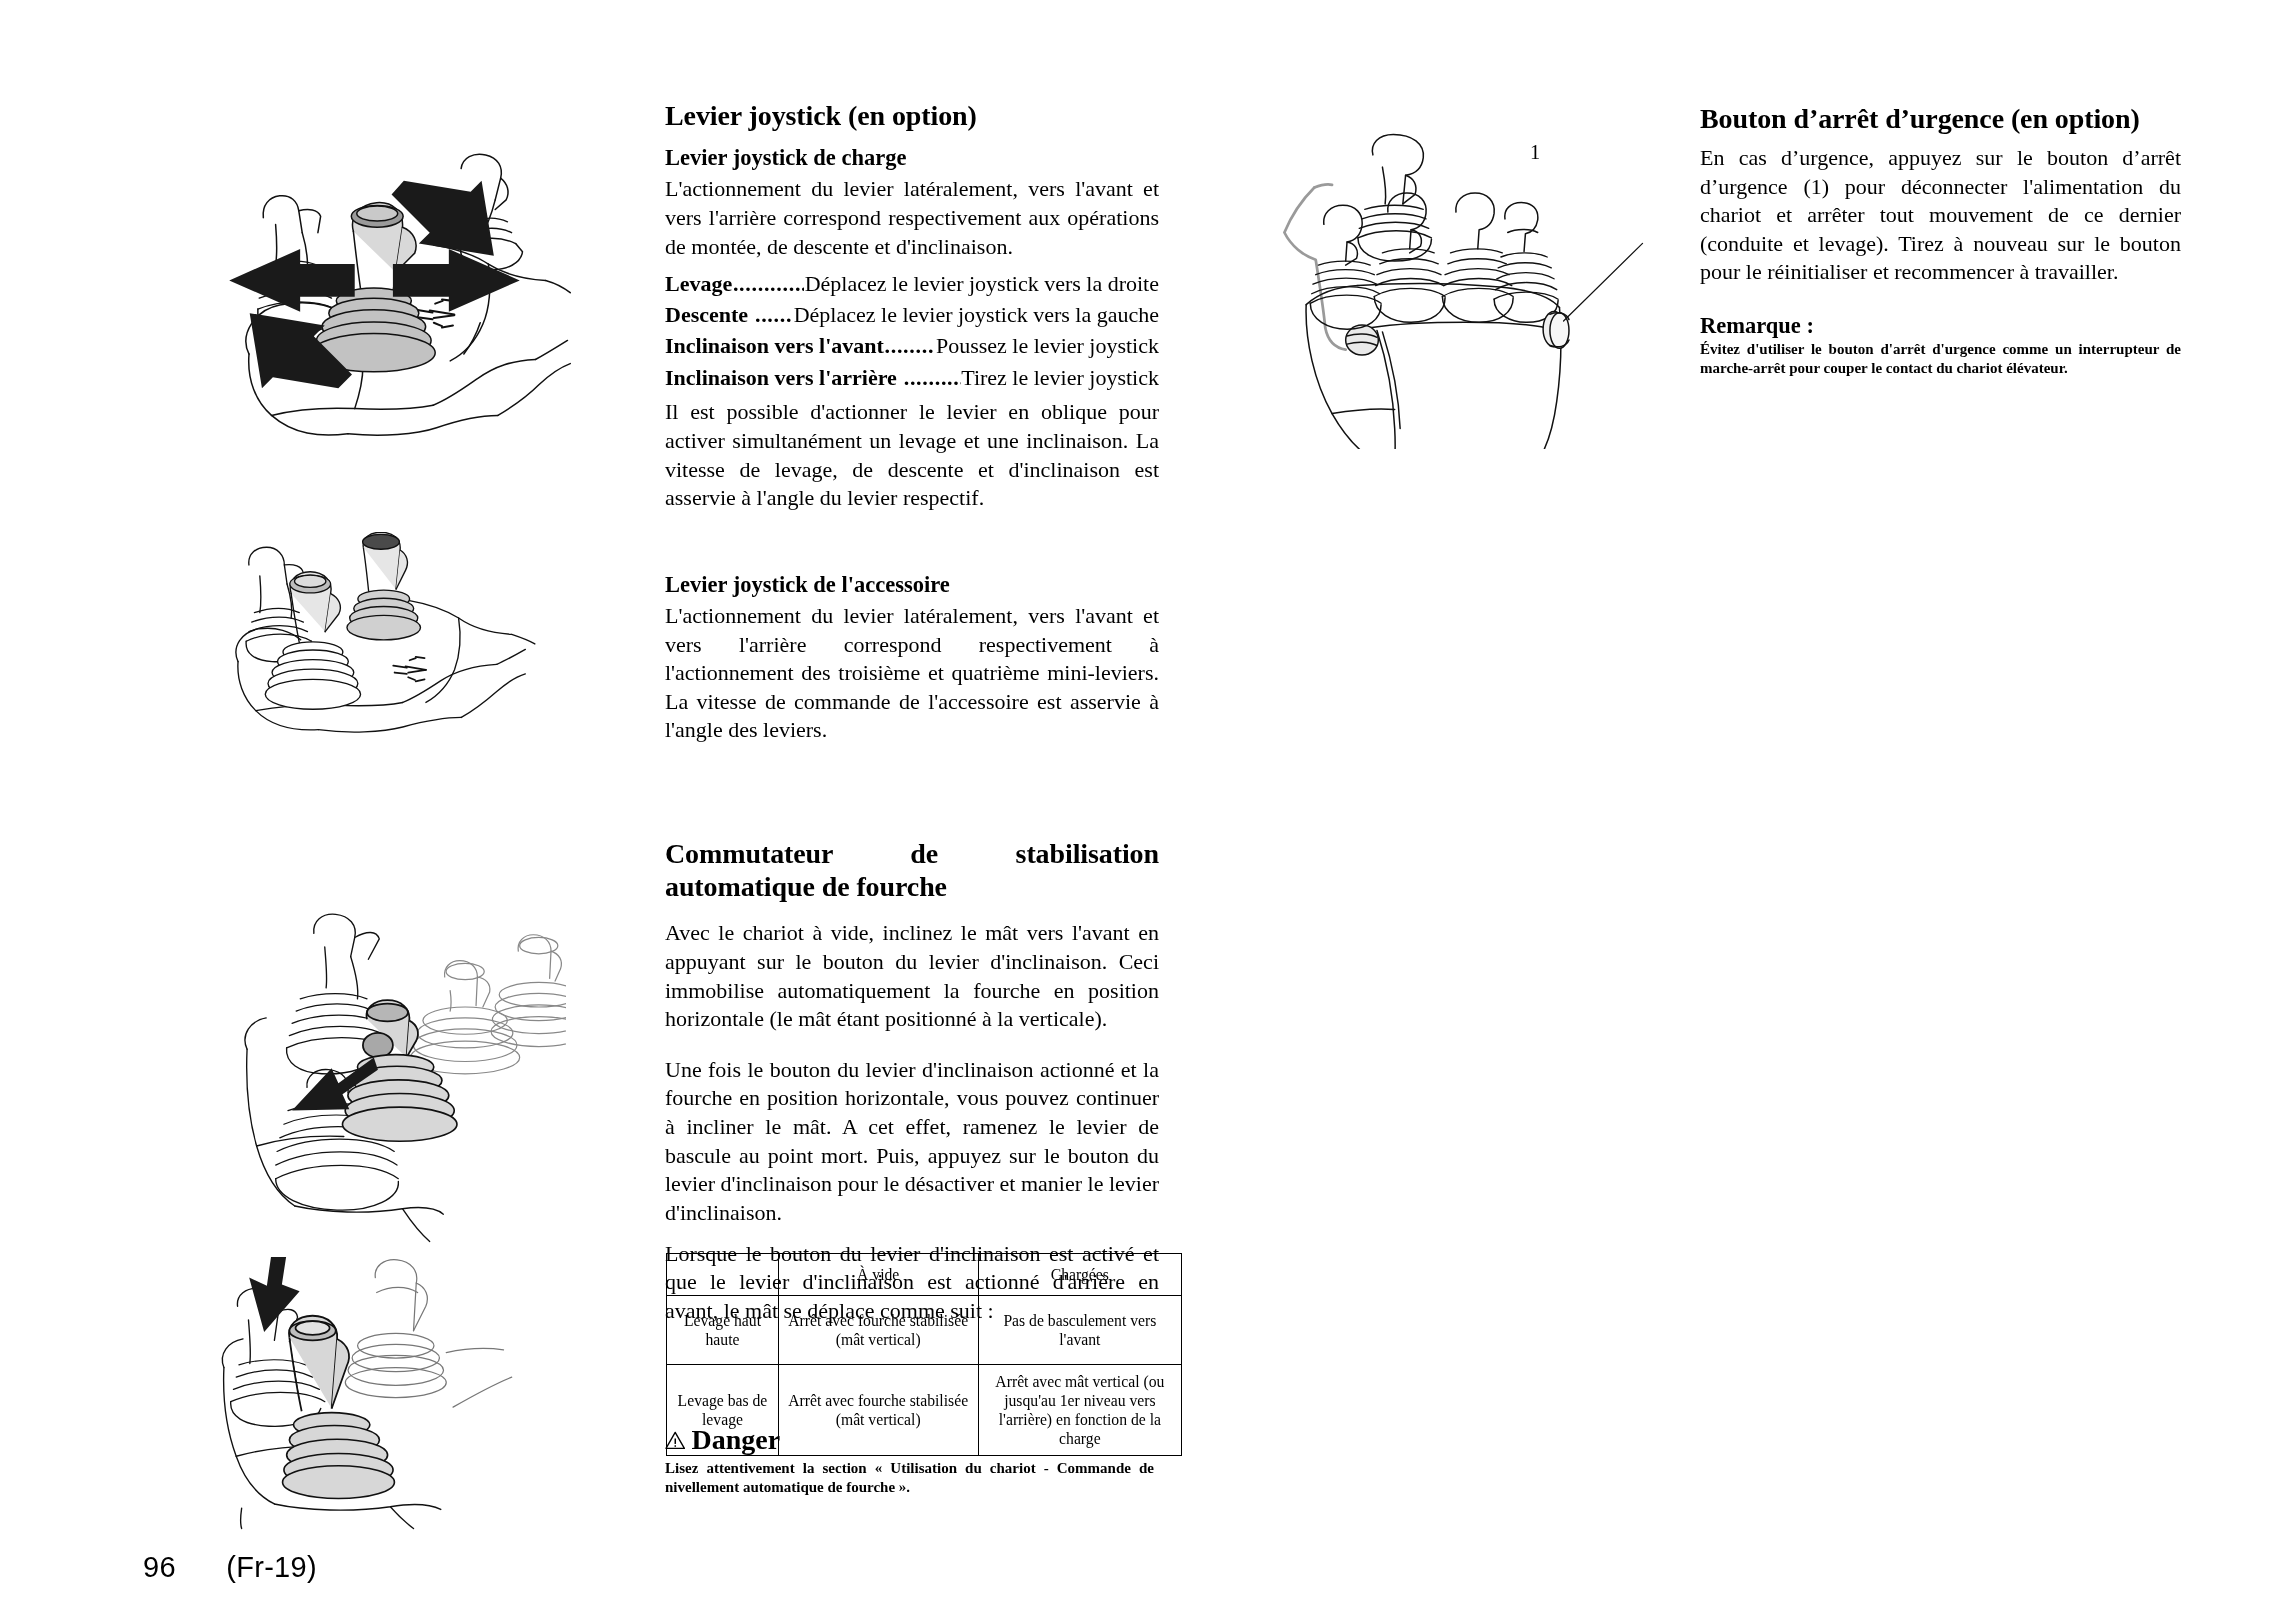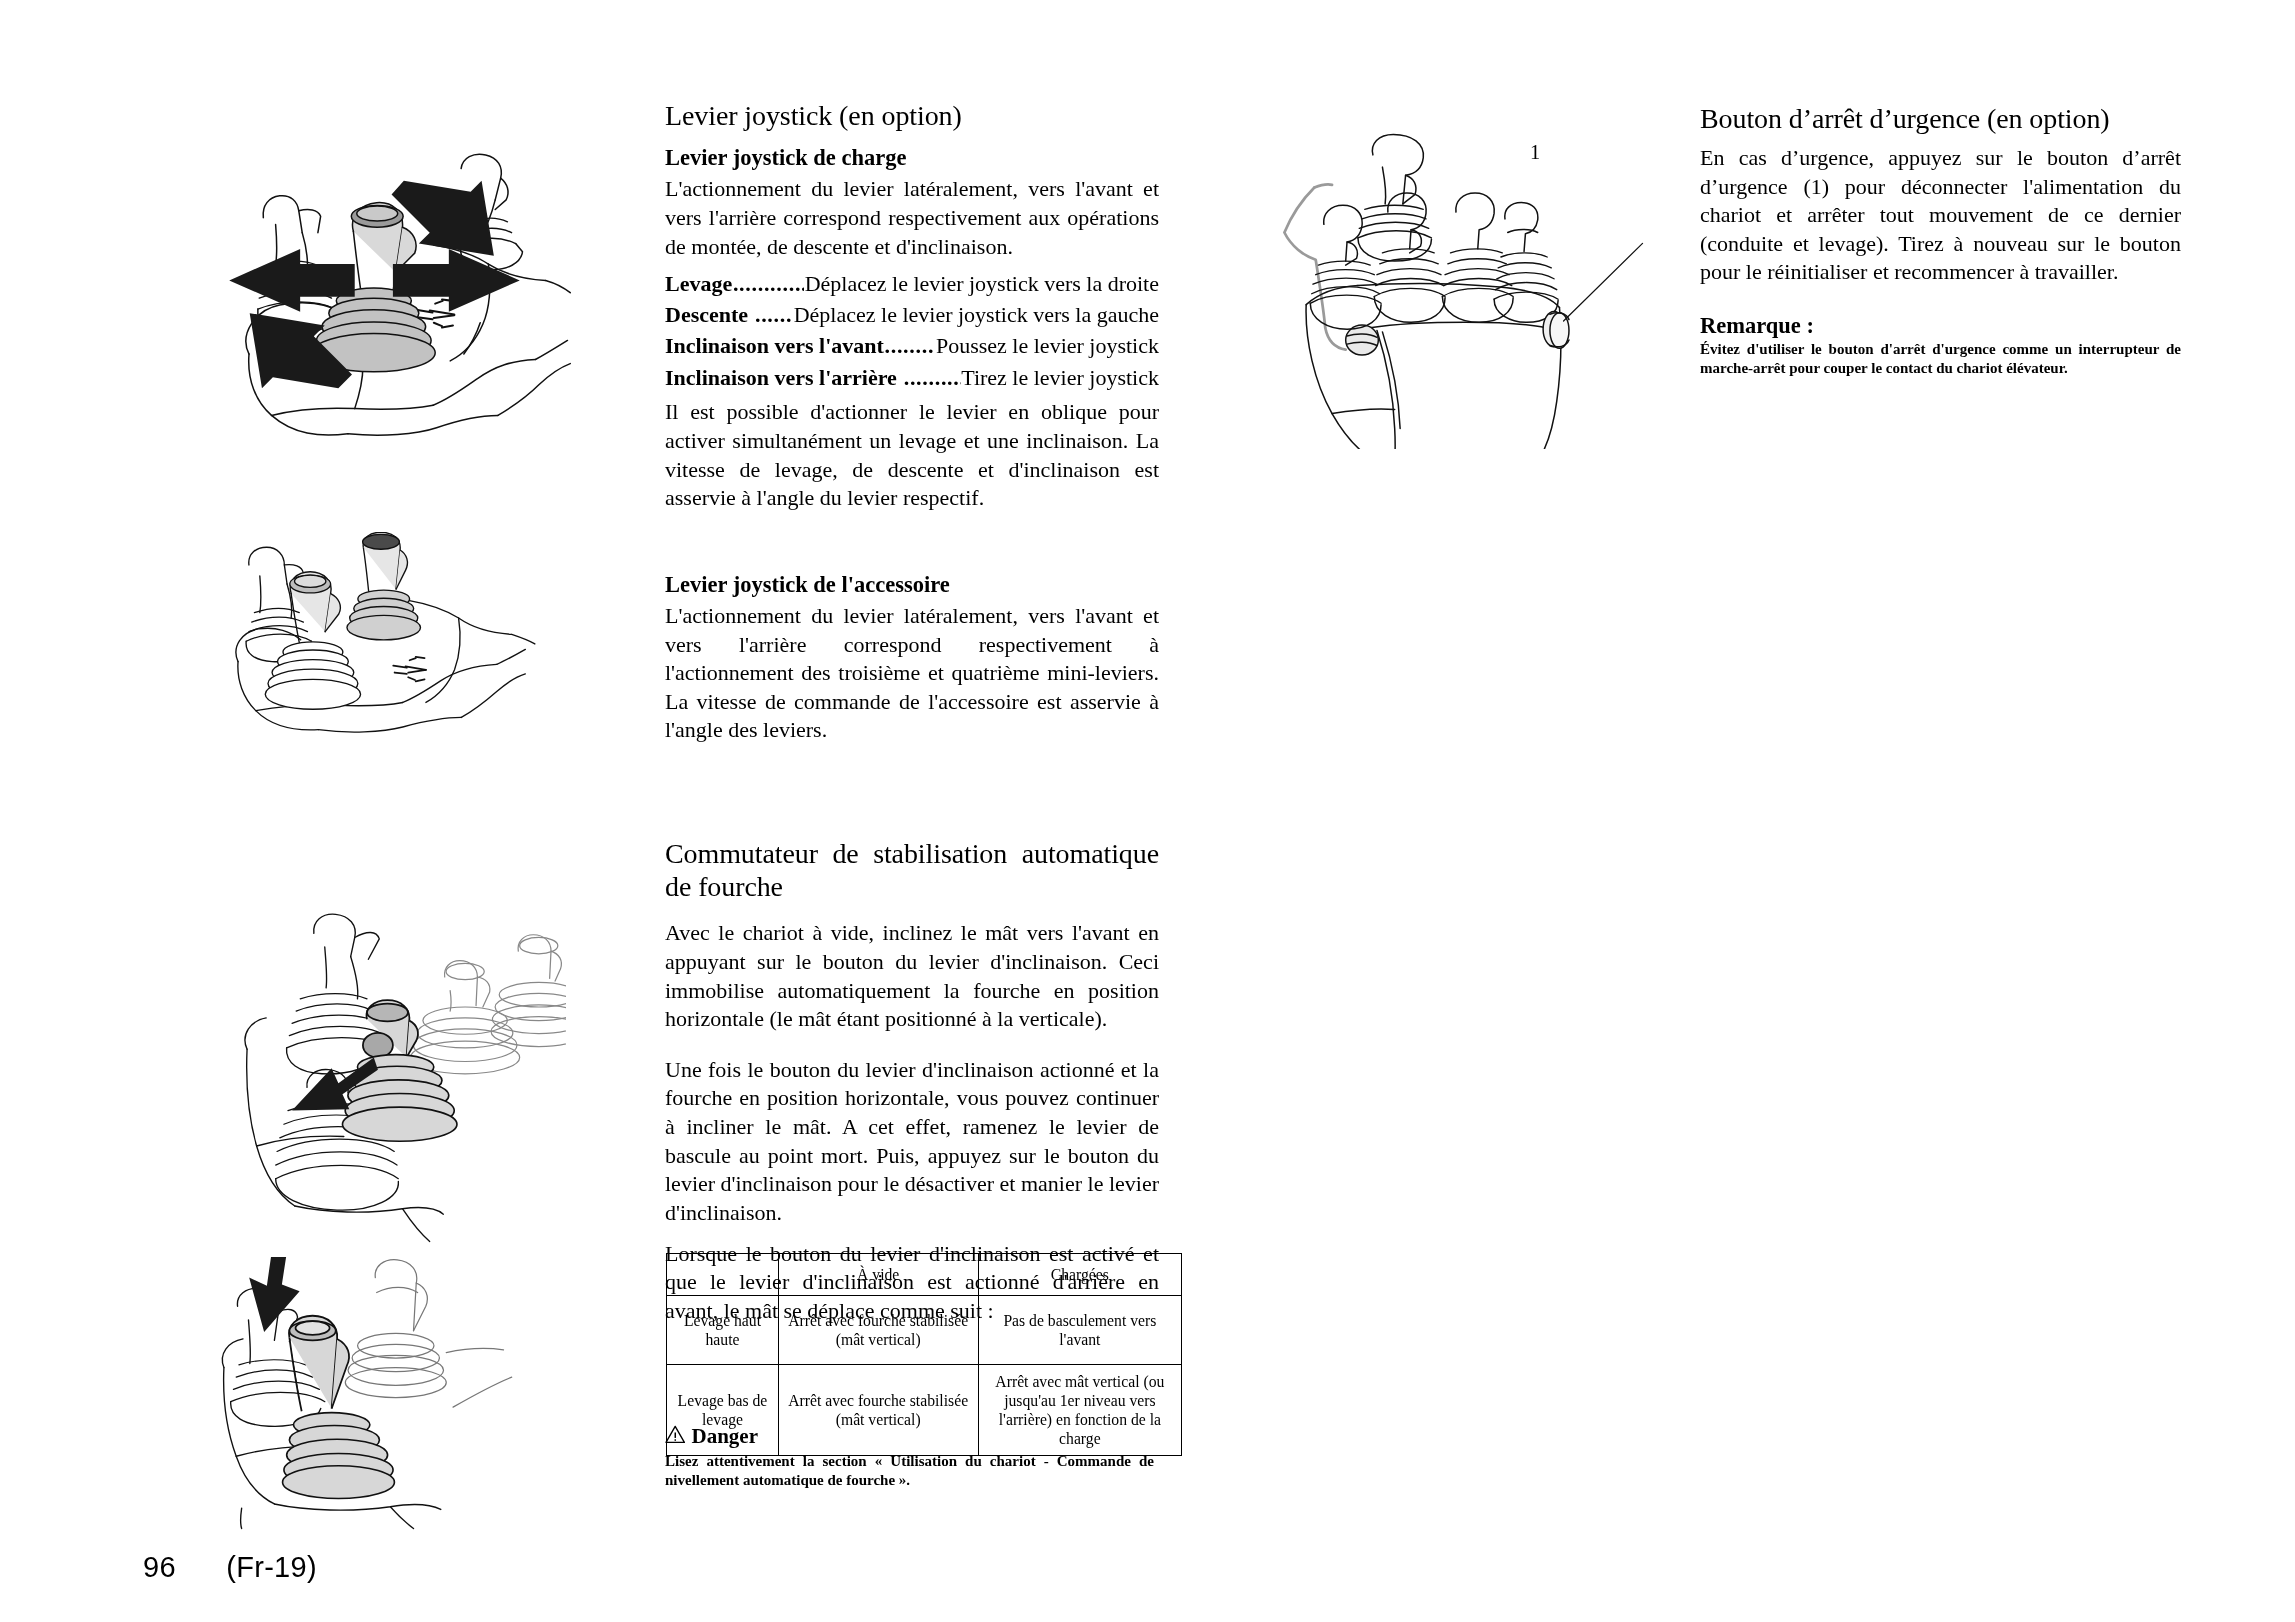--- a/index.html
+++ b/index.html
@@ -11,21 +11,21 @@
     font-family: "Liberation Serif", "DejaVu Serif", serif;
     color: #000;
     position: relative;
     overflow: hidden;
   }
   .page { position: absolute; inset: 0; }
 
   
   .h1 {
     font-size: 28px;
-    font-weight: normal;
+    font-weight: bold;
     line-height: 1.18;
     letter-spacing: -0.1px;
   }
   .h2 {
     font-size: 22.5px;
     font-weight: bold;
     line-height: 1.2;
   }
   .body {
     font-size: 22px;
@@ -78,21 +78,21 @@
   .tbl .c0 { width: 102px; }
   .tbl .c1 { width: 191px; }
   .tbl .c2 { width: 194px; }
   .tbl tr.head td { height: 31px; }
   .tbl tr.r1 td { height: 59px; }
   .tbl tr.r2 td { height: 80px; }
 
   
   .danger-head {
     display: flex; align-items: center; gap: 6.1px;
-    font-size: 21px; font-weight: bold;
+    font-size: 28px; font-weight: bold;
   }
   .danger-body {
     font-size: 15px; font-weight: bold;
     line-height: 1.30; text-align: justify;
   }
 
   
   .footer {
     position: absolute; left: 143px; top: 1551px;
     font-family: "Liberation Sans", "DejaVu Sans", sans-serif;

